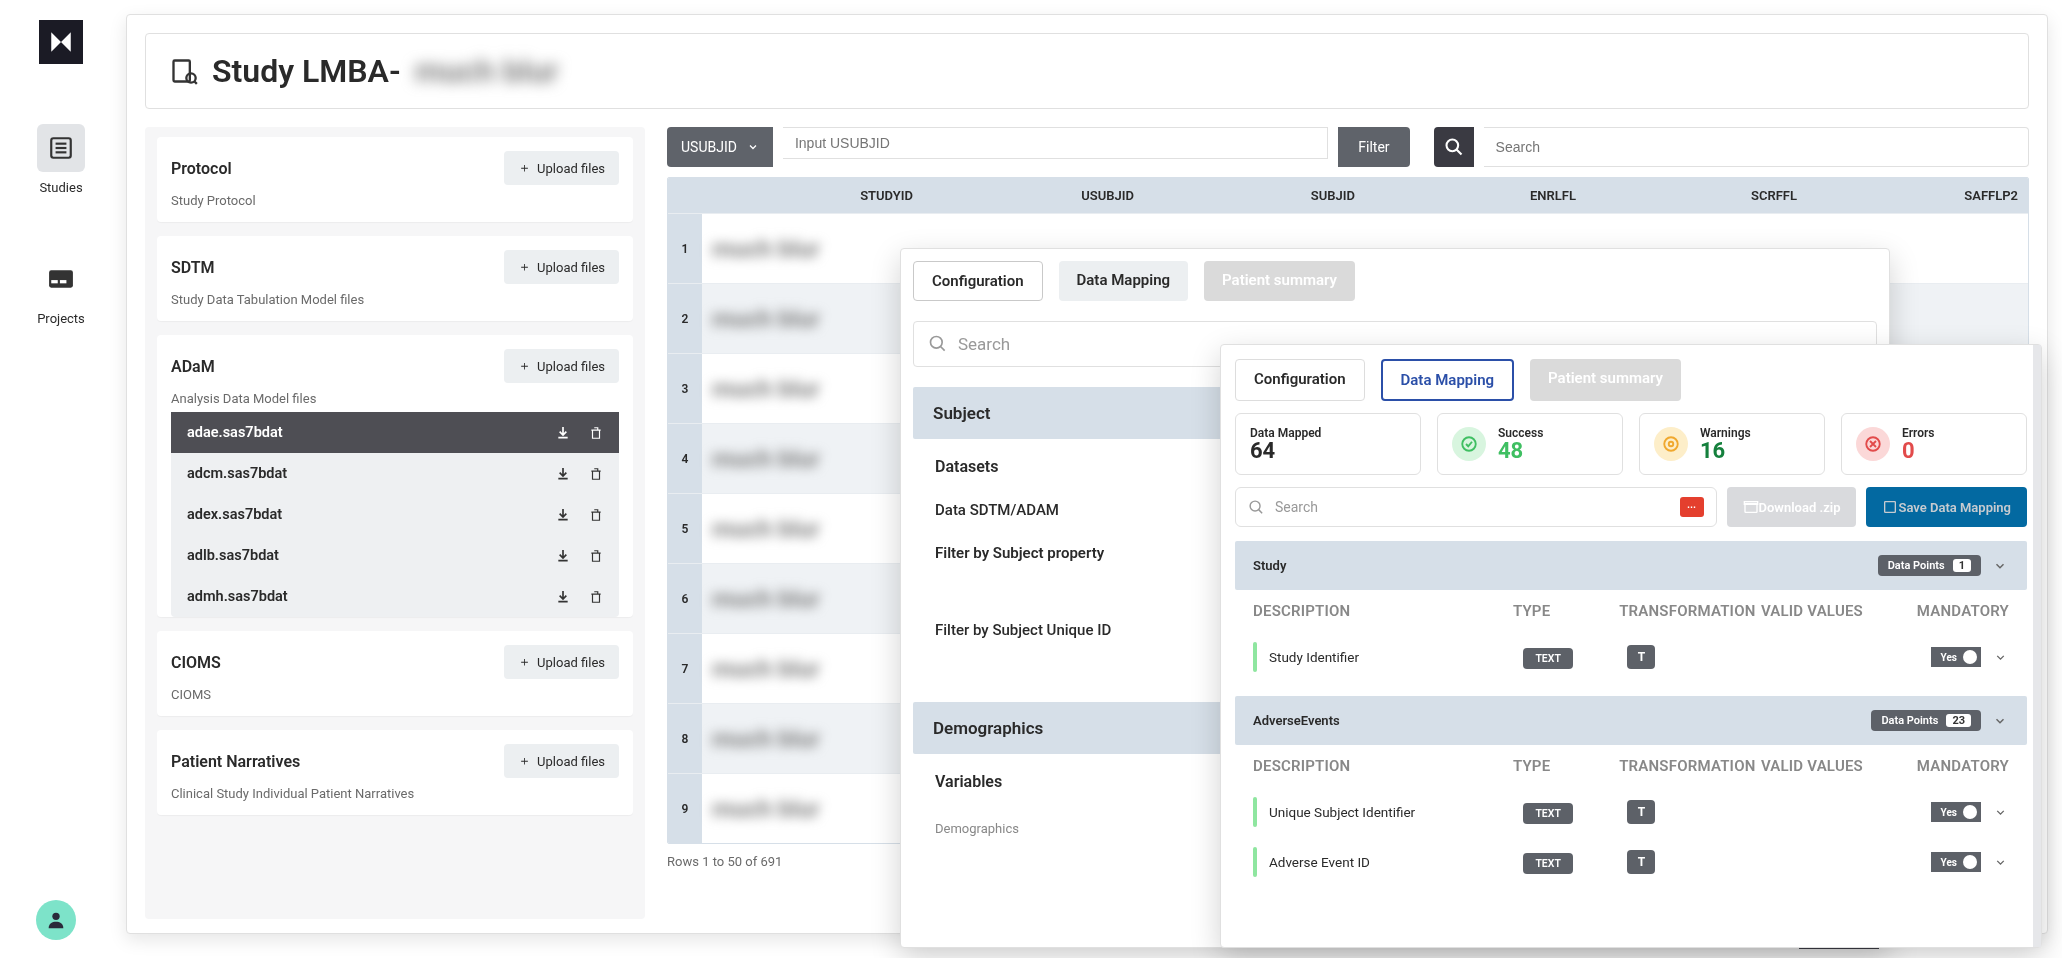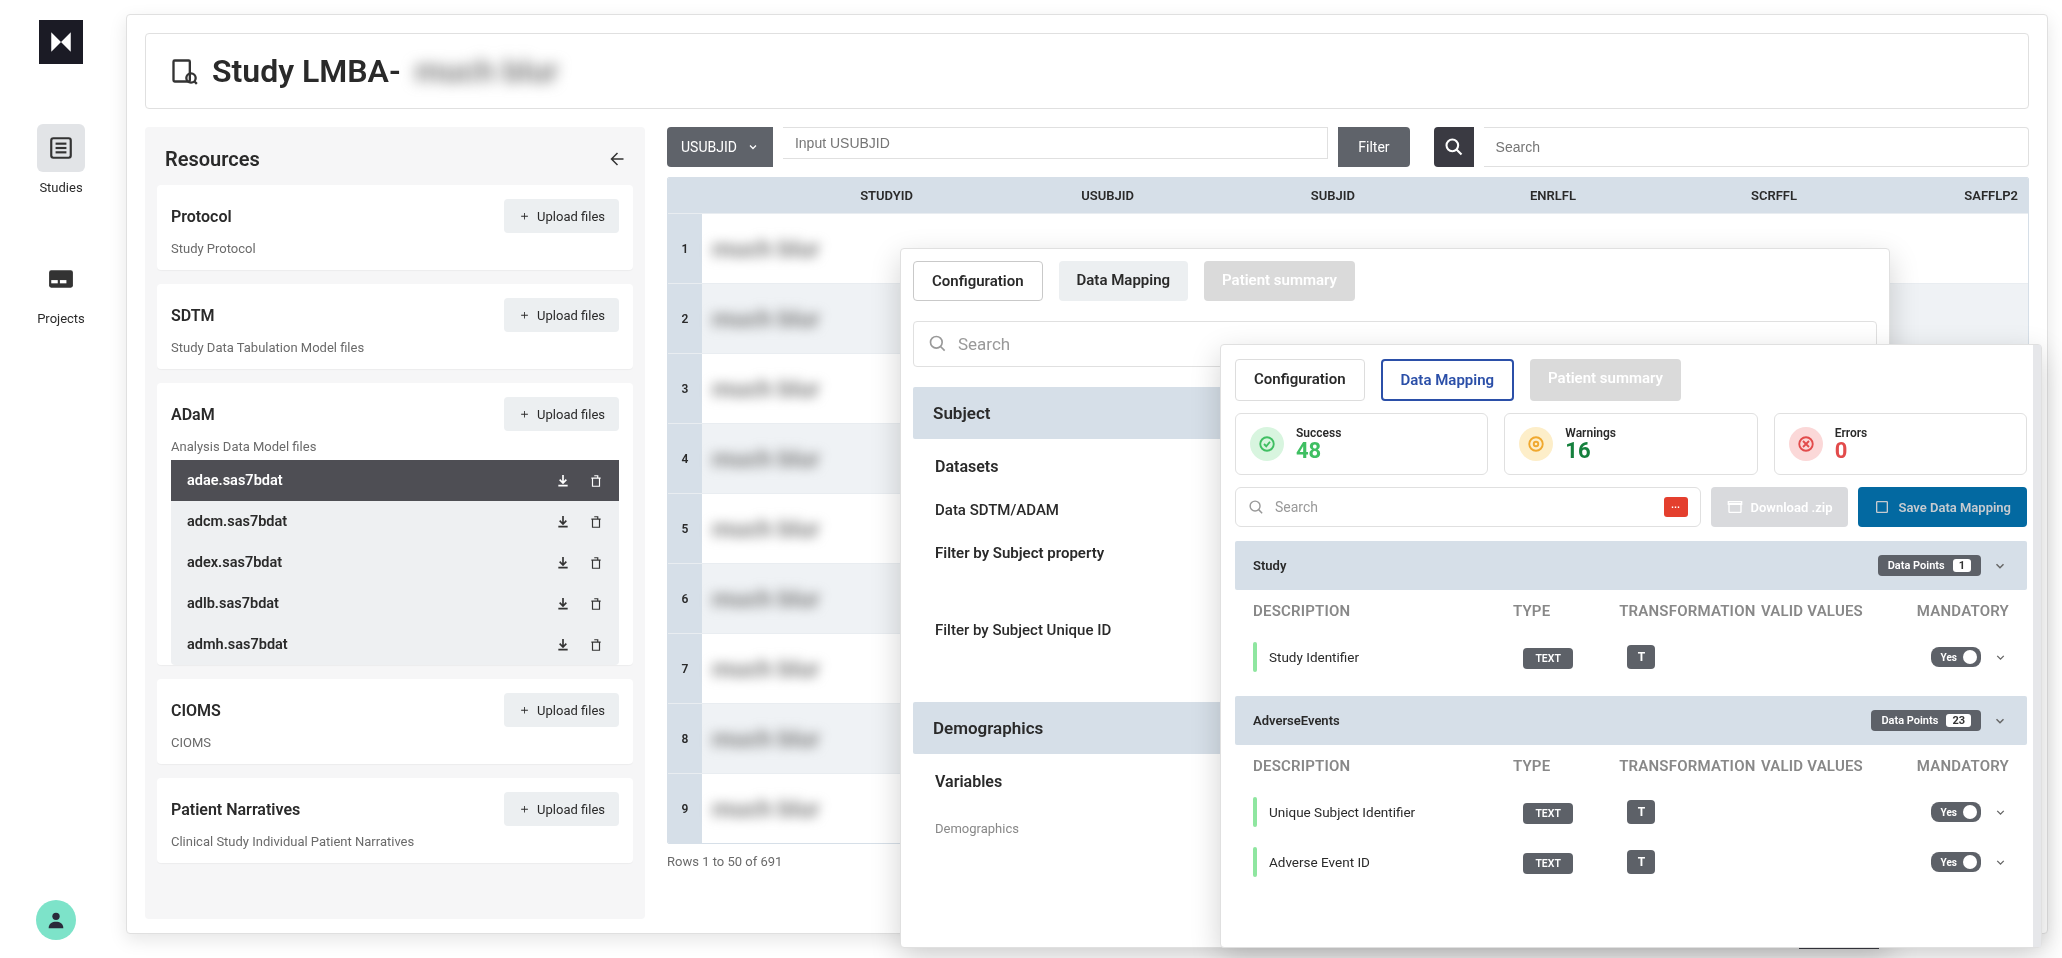--- a/index.html
+++ b/index.html
@@ -101,21 +101,21 @@
   
   .ov2 { top:344px; left:1220px; width:822px; height:604px; padding:14px; z-index:10; }
   .stats { display:flex; gap:16px; margin-top:12px; }
   .stat-card { flex:1; border:1px solid var(--border); border-radius:6px; padding:12px 14px; display:flex; align-items:center; gap:12px; }
   .stat-card .ico { width:34px; height:34px; border-radius:17px; display:flex; align-items:center; justify-content:center; }
   .stat-label { font-size:12px; font-weight:600; }
   .stat-val { font-size:22px; font-weight:700; line-height:1; }
   .ov2-search-row { display:flex; gap:10px; margin-top:12px; align-items:center; }
   .ov2-search { flex:1; height:40px; border:1px solid var(--border); border-radius:6px; display:flex; align-items:center; padding:0 12px; gap:10px; color:#999; font-size:14px; }
   .json-badge { width:24px; height:20px; background:#e43f2e; border-radius:3px; display:inline-flex; align-items:center; justify-content:center; color:#fff; font-size:9px; font-weight:700; }
-  .dl-btn { height:40px; background:#d9dadd; color:#fff; padding:0 16px; border-radius:4px; display:flex; align-items:center; gap:8px; font-size:13px; font-weight:600;}
+  .dl-btn { height:40px; background:#d9dadd; color:#fff; padding:0 16px; border-radius:4px; display:flex; align-items:center; font-size:13px; font-weight:600;}
   .dl-btn.disabled2 { background:#0369a1; color:#c7cbd0; }
 
   .map-section { margin-top:14px; }
   .map-head { background:var(--header-blue); padding:14px 18px; display:flex; align-items:center; justify-content:space-between; border-radius:2px; font-weight:600; }
   .dp-chip { background:var(--chip-dark); color:#fff; padding:4px 10px; border-radius:4px; font-size:11px; display:flex; align-items:center; gap:8px; }
   .dp-chip .ct { background:#fff; color:#333; border-radius:3px; padding:0 6px; font-size:11px; font-weight:700;}
   .map-cols { display:flex; padding:12px 18px; font-size:15px; color:#888; font-weight:600; letter-spacing:0.2px; }
   .mc-desc { flex:2.2; }
   .mc-type { flex:0.9; }
   .mc-trans { flex:1.2; }
@@ -123,21 +123,21 @@
   .mc-mand { flex:1; text-align:right; }
   .map-row { display:flex; align-items:center; padding:10px 18px; }
   .map-row .bar { width:4px; height:30px; background:#8fe6a0; margin-right:12px; border-radius:2px; }
   .map-row .desc { flex:2.2; font-size:13.5px; }
   .map-row .type { flex:0.9; }
   .map-row .trans { flex:1.2; }
   .map-row .valid { flex:1.1; }
   .map-row .mand { flex:1; display:flex; justify-content:flex-end; align-items:center; gap:10px; }
   .type-chip { background:var(--chip-dark); color:#fff; font-size:10.5px; font-weight:600; padding:4px 12px; border-radius:4px; }
   .trans-chip { background:var(--chip-dark); color:#fff; width:28px; height:24px; border-radius:4px; display:flex; align-items:center; justify-content:center; font-size:12px; font-weight:700;}
-  .toggle { background:var(--chip-dark); color:#fff; border-radius:8px; padding:3px 4px 3px 10px; display:flex; align-items:center; gap:6px; font-size:10px; font-weight:700;}
+  .toggle { background:var(--chip-dark); color:#fff; border-radius:0; padding:3px 4px 3px 10px; display:flex; align-items:center; gap:6px; font-size:10px; font-weight:700;}
   .toggle .knob { width:14px; height:14px; border-radius:7px; background:#fff; }
 
   .chev { width:18px; height:18px; display:inline-flex; align-items:center; justify-content:center; color:#666;}
 
   .cut-right { position:absolute; right:0; top:0; bottom:0; width:8px; background:#e6e7ea; }
 
   svg { display:block; }
 </style>
 </head>
 <body>
@@ -186,28 +186,20 @@
         <circle cx="18" cy="18" r="4" fill="none" stroke="#333" stroke-width="2"></circle>
         <line x1="21" y1="21" x2="23" y2="23" stroke="#333" stroke-width="2"></line>
       </svg>
     <span>Study LMBA-</span>
     <span class="blur">much blur</span>
   </div>
 
   <div class="panel-body">
 
     <div class="resources">
-      <div class="resources-head">
-        <span>Resources</span>
-        <span class="chev">
-          <svg width="18" height="18" viewBox="0 0 24 24">
-              <path d="M14 4 L6 12 L14 20 M6 12 H22" fill="none" stroke="#333" stroke-width="2"></path>
-            </svg>
-        </span>
-      </div>
 
       <div class="resources-scroll">
 
         <div class="res-block">
           <div class="res-block-head">
             <span class="res-title">Protocol</span>
             <div class="upload-btn">
               <span>＋</span>
               <span>Upload files</span>
             </div>
@@ -475,20 +467,26 @@
 
 <div class="overlay ov2">
   <div class="tabs">
     <div class="tab" style="background:#fff;border:1px solid #ddd;"><span>Configuration</span></div>
     <div class="tab" style="background:#fff;border:2px solid #2b4fa8;color:#2b4fa8;"><span>Data Mapping</span></div>
     <div class="tab disabled"><span>Patient summary</span></div>
   </div>
 
   <div class="stats">
     <div class="stat-card">
+      <div>
+          <div class="stat-label">Data Mapped</div>
+          <div class="stat-val">64</div>
+        </div>
+    </div>
+    <div class="stat-card">
       <div class="ico" style="background:#d8f5df;">
           <svg width="18" height="18" viewBox="0 0 24 24">
             <circle cx="12" cy="12" r="9" fill="none" stroke="#3fbf62" stroke-width="2.5"></circle>
             <path d="M8 12 L11 15 L16 9" fill="none" stroke="#3fbf62" stroke-width="2.5"></path>
           </svg>
         </div>
       <div>
           <div class="stat-label">Success</div>
           <div class="stat-val" style="color:#3fbf62;">48</div>
         </div>

